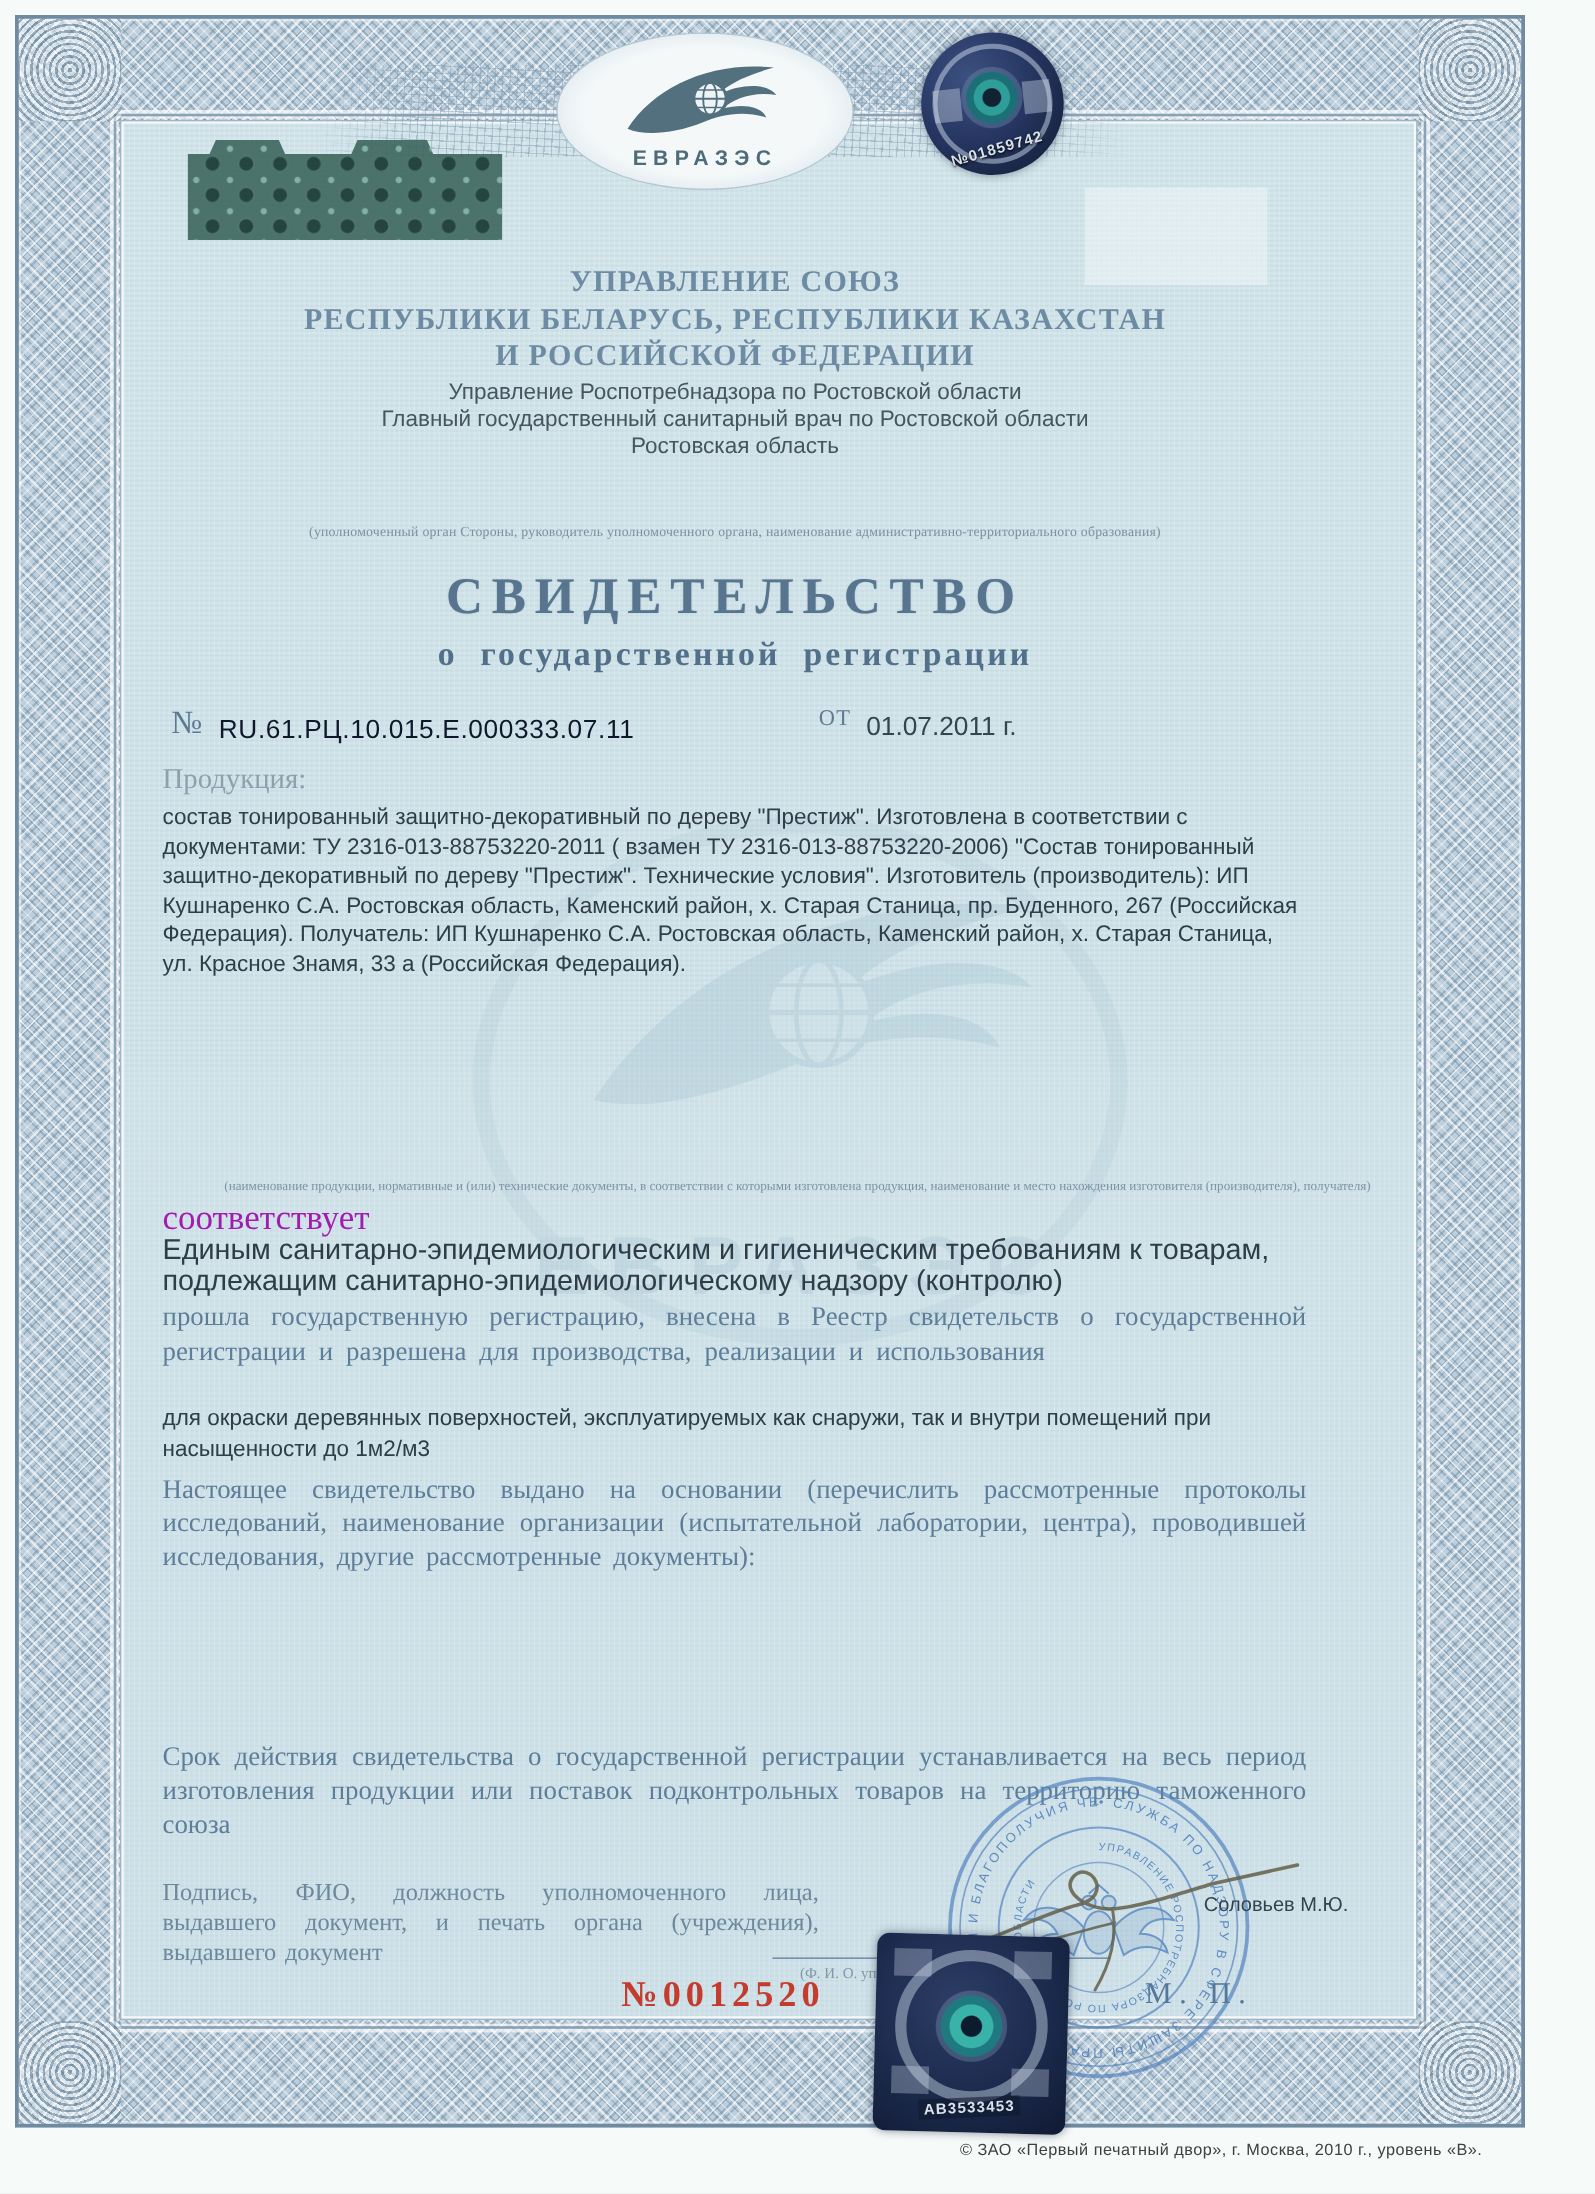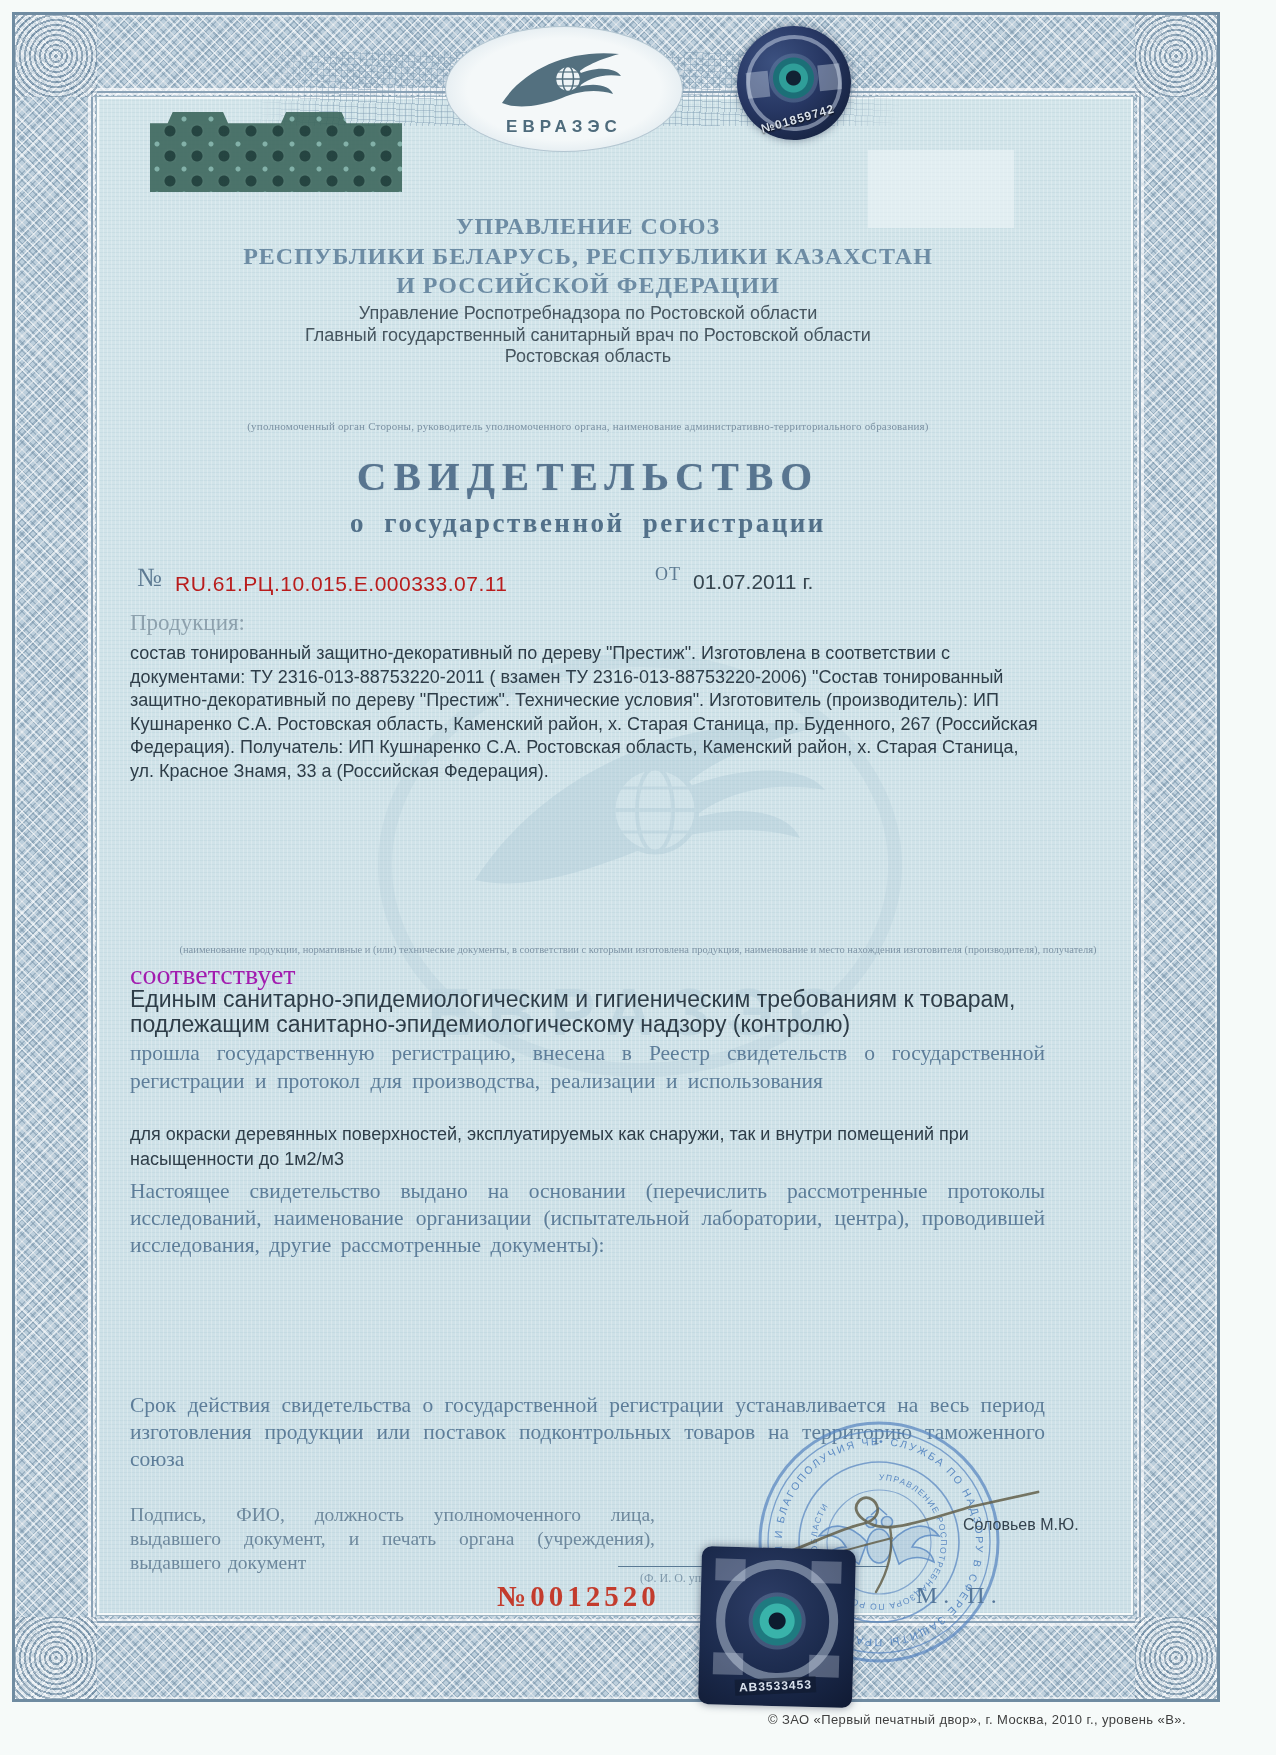--- a/index.html
+++ b/index.html
@@ -123,21 +123,21 @@
   .hdr-union{left:128px; top:212px; width:920px; font-weight:bold; font-size:24px;
     line-height:29.5px; color:#6d8ca4; letter-spacing:1px;}
   .hdr-auth{left:128px; top:303px; width:920px; font-size:18px; line-height:21.5px; color:#46555f;}
   .caption1{left:128px; top:420px; width:920px; font-size:11px; color:#7b91a3; letter-spacing:.2px;}
   .title{left:128px; top:452px; width:920px; font-weight:bold; font-size:41px;
     letter-spacing:7px; color:#587590; text-shadow:0 0 1px rgba(70,100,125,.4);}
   .subtitle{left:128px; top:508px; width:920px; font-weight:bold; font-size:27px;
     letter-spacing:2.5px; word-spacing:9px; color:#527089;}
   .numrow{left:135px; top:563px; width:915px; height:42px;}
   .numrow .no-label{position:absolute; left:2px; top:0; font-size:26px; color:#5d7a92; font-family:"Liberation Serif",serif;}
-  .numrow .no-value{position:absolute; left:40px; top:9px; font-size:21px; color:#b91c1c; letter-spacing:.5px;text-align:right;}
+  .numrow .no-value{position:absolute; left:40px; top:9px; font-size:21px; color:#0f172a; letter-spacing:.5px;text-align:right;}
   .numrow .ot-label{position:absolute; left:520px; top:1px; font-size:18px; color:#5d7a92; font-family:"Liberation Serif",serif; letter-spacing:1px;}
   .numrow .ot-value{position:absolute; left:558px; top:7px; font-size:21px; color:#35454f;}
   .prod-label{left:130px; top:610px; font-size:23px; color:#8da1ad;}
   .prod-text{left:130px; top:642px; width:912px; font-size:18px; line-height:23.5px; color:#2e3d48;}
   .caption2{left:103px; top:944px; width:1070px; font-size:10.5px; color:#7e94a5;}
   .comp-label{left:130px; top:959px; font-size:28px; color:#a21caf;}
   .comp-text{left:130px; top:987px; width:890px; font-size:23px; line-height:25px; color:#2e3d48;}
   .serif-just{font-family:"Liberation Serif",serif; text-align:justify; color:#5d7d99;}
   .reg-text{left:130px; top:1040px; width:915px; font-size:21.5px; line-height:27.5px; word-spacing:5px;}
   .reg-usage{left:130px; top:1122px; width:900px; font-size:18px; line-height:24.5px; color:#2e3d48;}
@@ -231,21 +231,21 @@
     <span class="ot-value">01.07.2011 г.</span>
   </div>
 
   <div class="txt serif prod-label">Продукция:</div>
   <div class="txt prod-text">состав тонированный защитно-декоративный по дереву "Престиж". Изготовлена в соответствии с документами: ТУ 2316-013-88753220-2011 ( взамен ТУ 2316-013-88753220-2006) "Состав тонированный защитно-декоративный по дереву "Престиж". Технические условия". Изготовитель (производитель): ИП Кушнаренко С.А. Ростовская область, Каменский район, х. Старая Станица, пр. Буденного, 267 (Российская Федерация).  Получатель: ИП Кушнаренко С.А. Ростовская область, Каменский район, х. Старая Станица, ул. Красное Знамя, 33 а (Российская Федерация).</div>
   <div class="txt serif center caption2">(наименование продукции, нормативные и (или) технические документы, в соответствии с которыми изготовлена продукция, наименование и место нахождения изготовителя (производителя), получателя)</div>
 
   <div class="txt serif comp-label">соответствует</div>
   <div class="txt comp-text">Единым санитарно-эпидемиологическим и гигиеническим требованиям к товарам, подлежащим санитарно-эпидемиологическому надзору (контролю)</div>
 
-  <div class="txt serif-just reg-text">прошла государственную регистрацию, внесена в Реестр свидетельств о государственной регистрации и протокол для производства, реализации и использования</div>
+  <div class="txt serif-just reg-text">прошла государственную регистрацию, внесена в Реестр свидетельств о государственной регистрации и разрешена для производства, реализации и использования</div>
   <div class="txt reg-usage">для окраски деревянных поверхностей, эксплуатируемых как снаружи, так и внутри помещений при насыщенности до 1м2/м3</div>
 
   <div class="txt serif-just basis-text">Настоящее свидетельство выдано на основании (перечислить рассмотренные протоколы исследований, наименование организации (испытательной лаборатории, центра), проводившей исследования, другие рассмотренные документы):</div>
 
   <div class="txt serif-just validity">Срок действия свидетельства о государственной регистрации устанавливается на весь период изготовления продукции или поставок подконтрольных товаров на территорию таможенного союза</div>
 
   <div class="txt serif-just sign-caption">Подпись, ФИО, должность уполномоченного лица, выдавшего документ, и печать органа (учреждения), выдавшего документ</div>
 
   <div class="txt serif blank-number">№0012520</div>
 

